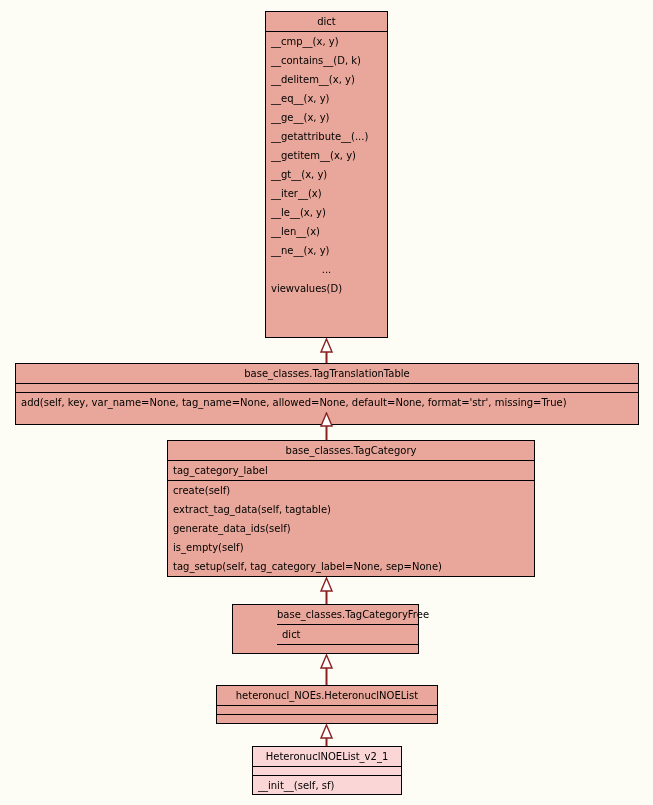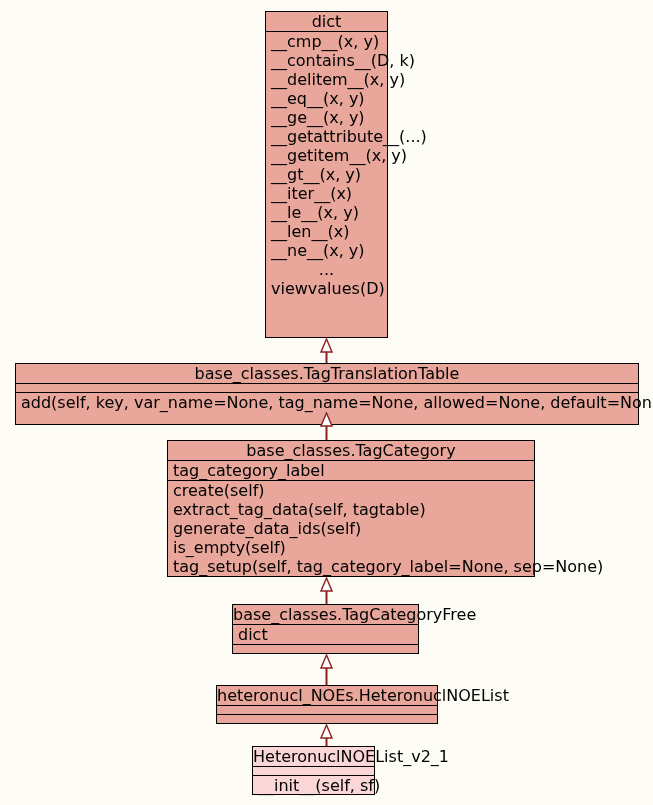--- a/index.html
+++ b/index.html
@@ -7,21 +7,21 @@
     --highlight-fill:#fbd6d6;
     --border:#000000;
     --arrow:#8b2020;
     --background:#fdfdf6;
     --text:#000000;
   }
   html,body{margin:0;padding:0;}
   body{background:var(--background);font-family:"DejaVu Sans","Liberation Sans",sans-serif;}
   .canvas{
     position:relative;width:653px;height:805px;background:var(--background);
-    color:var(--text);font-size:16px;overflow:hidden;
+    color:var(--text);font-size:10px;overflow:hidden;
   }
   .class-box{
     position:absolute;box-sizing:border-box;
     background:var(--class-fill);
     border:1px solid var(--border);
   }
   .class-box.highlight{background:var(--highlight-fill);}
   .cmp{border-top:1px solid var(--border);}
   .cmp:first-child{border-top:none;}
   .cmp-title{height:19px;line-height:19px;text-align:center;white-space:nowrap;overflow:visible;}
@@ -30,23 +30,23 @@
   .empty-cmp{height:8px;}
   .arrow{position:absolute;width:13px;}
   .arrow svg{display:block;}
   .arrow polygon{fill:#ffffff;stroke:var(--arrow);stroke-width:1.4;}
   .arrow line{stroke:var(--arrow);stroke-width:2;}
 
   
   #box-dict{left:265px;top:11px;width:123px;height:327px;}
   #box-ttt{left:15px;top:363px;width:624px;height:62px;}
   #box-tc{left:167px;top:440px;width:368px;height:137px;}
-  #box-tcf{left:232px;top:604px;width:187px;height:50px;}
+  #box-tcf{left:232px;top:604px;width:187px;height:50px;padding-left:44px;}
   #box-hnl{left:216px;top:685px;width:222px;height:39px;}
-  #box-hnlv{left:252px;top:746px;width:123px;height:49px;}
+  #box-hnlv{left:252px;top:746px;width:150px;height:49px;}
 
   #arrow-1{left:320px;top:338px;height:25px;}
   #arrow-2{left:320px;top:412px;height:28px;}
   #arrow-3{left:320px;top:577px;height:27px;}
   #arrow-4{left:320px;top:654px;height:31px;}
   #arrow-5{left:320px;top:724px;height:22px;}
 </style>
 </head>
 <body>
 

